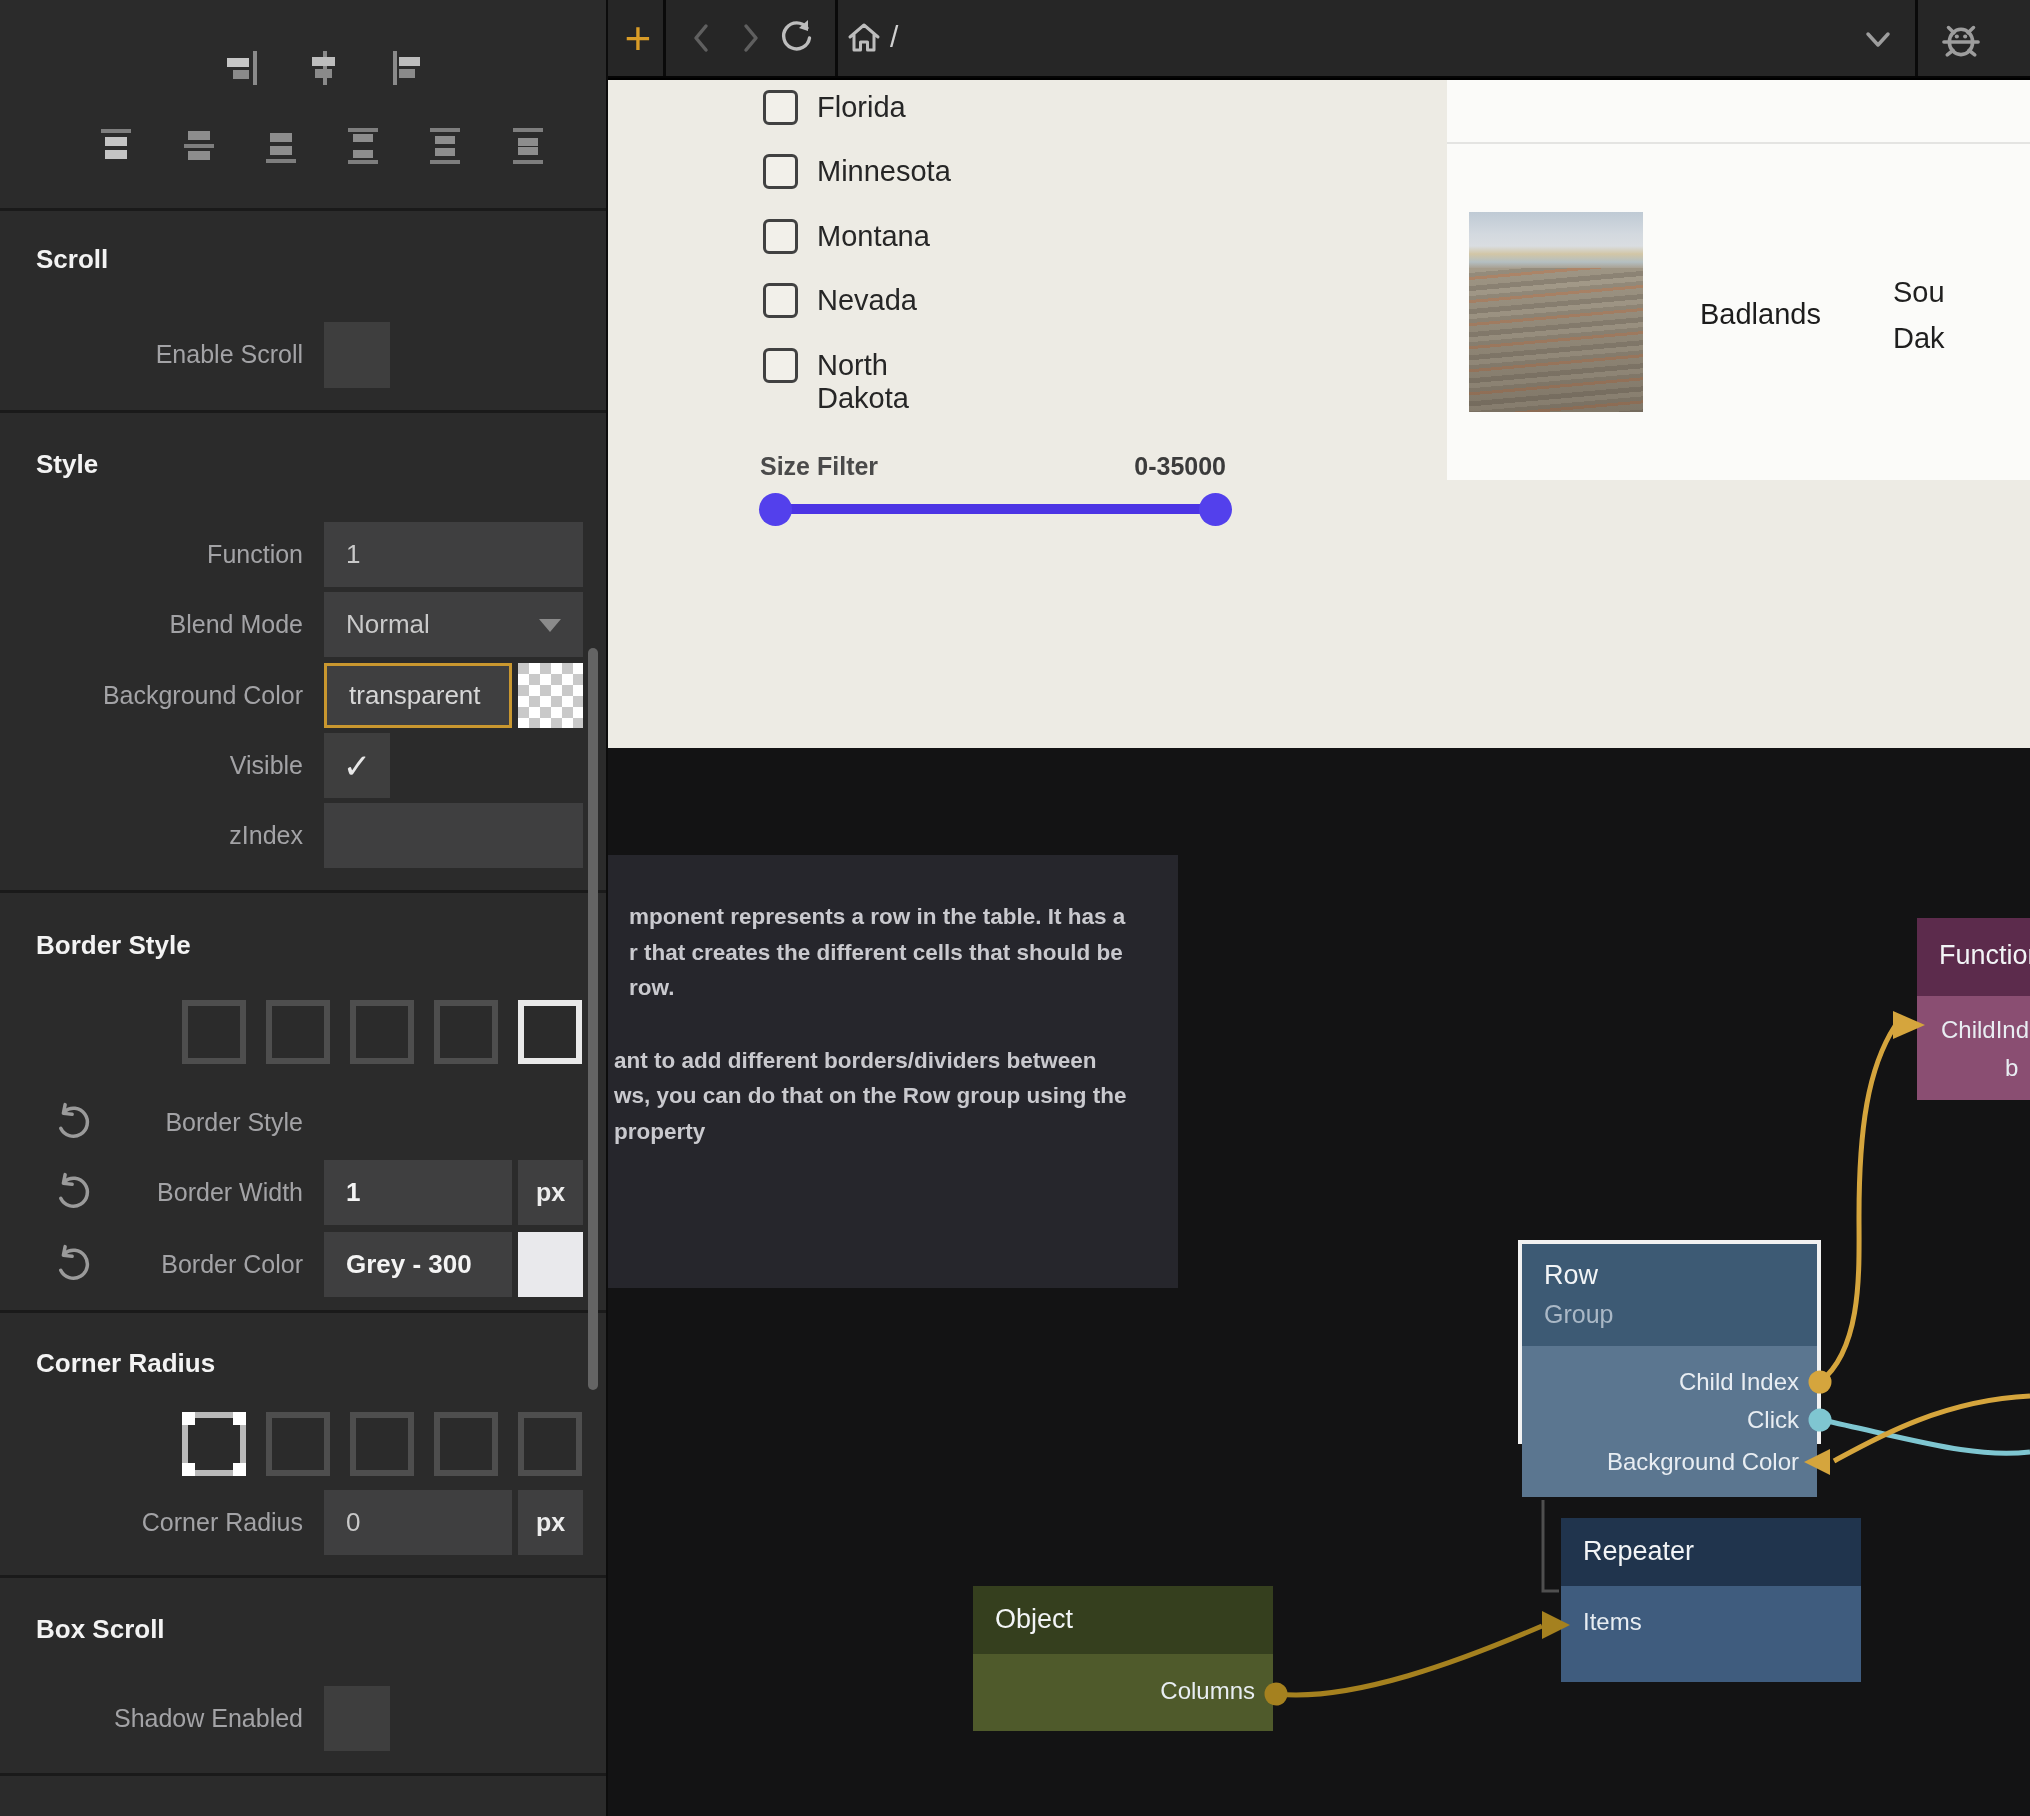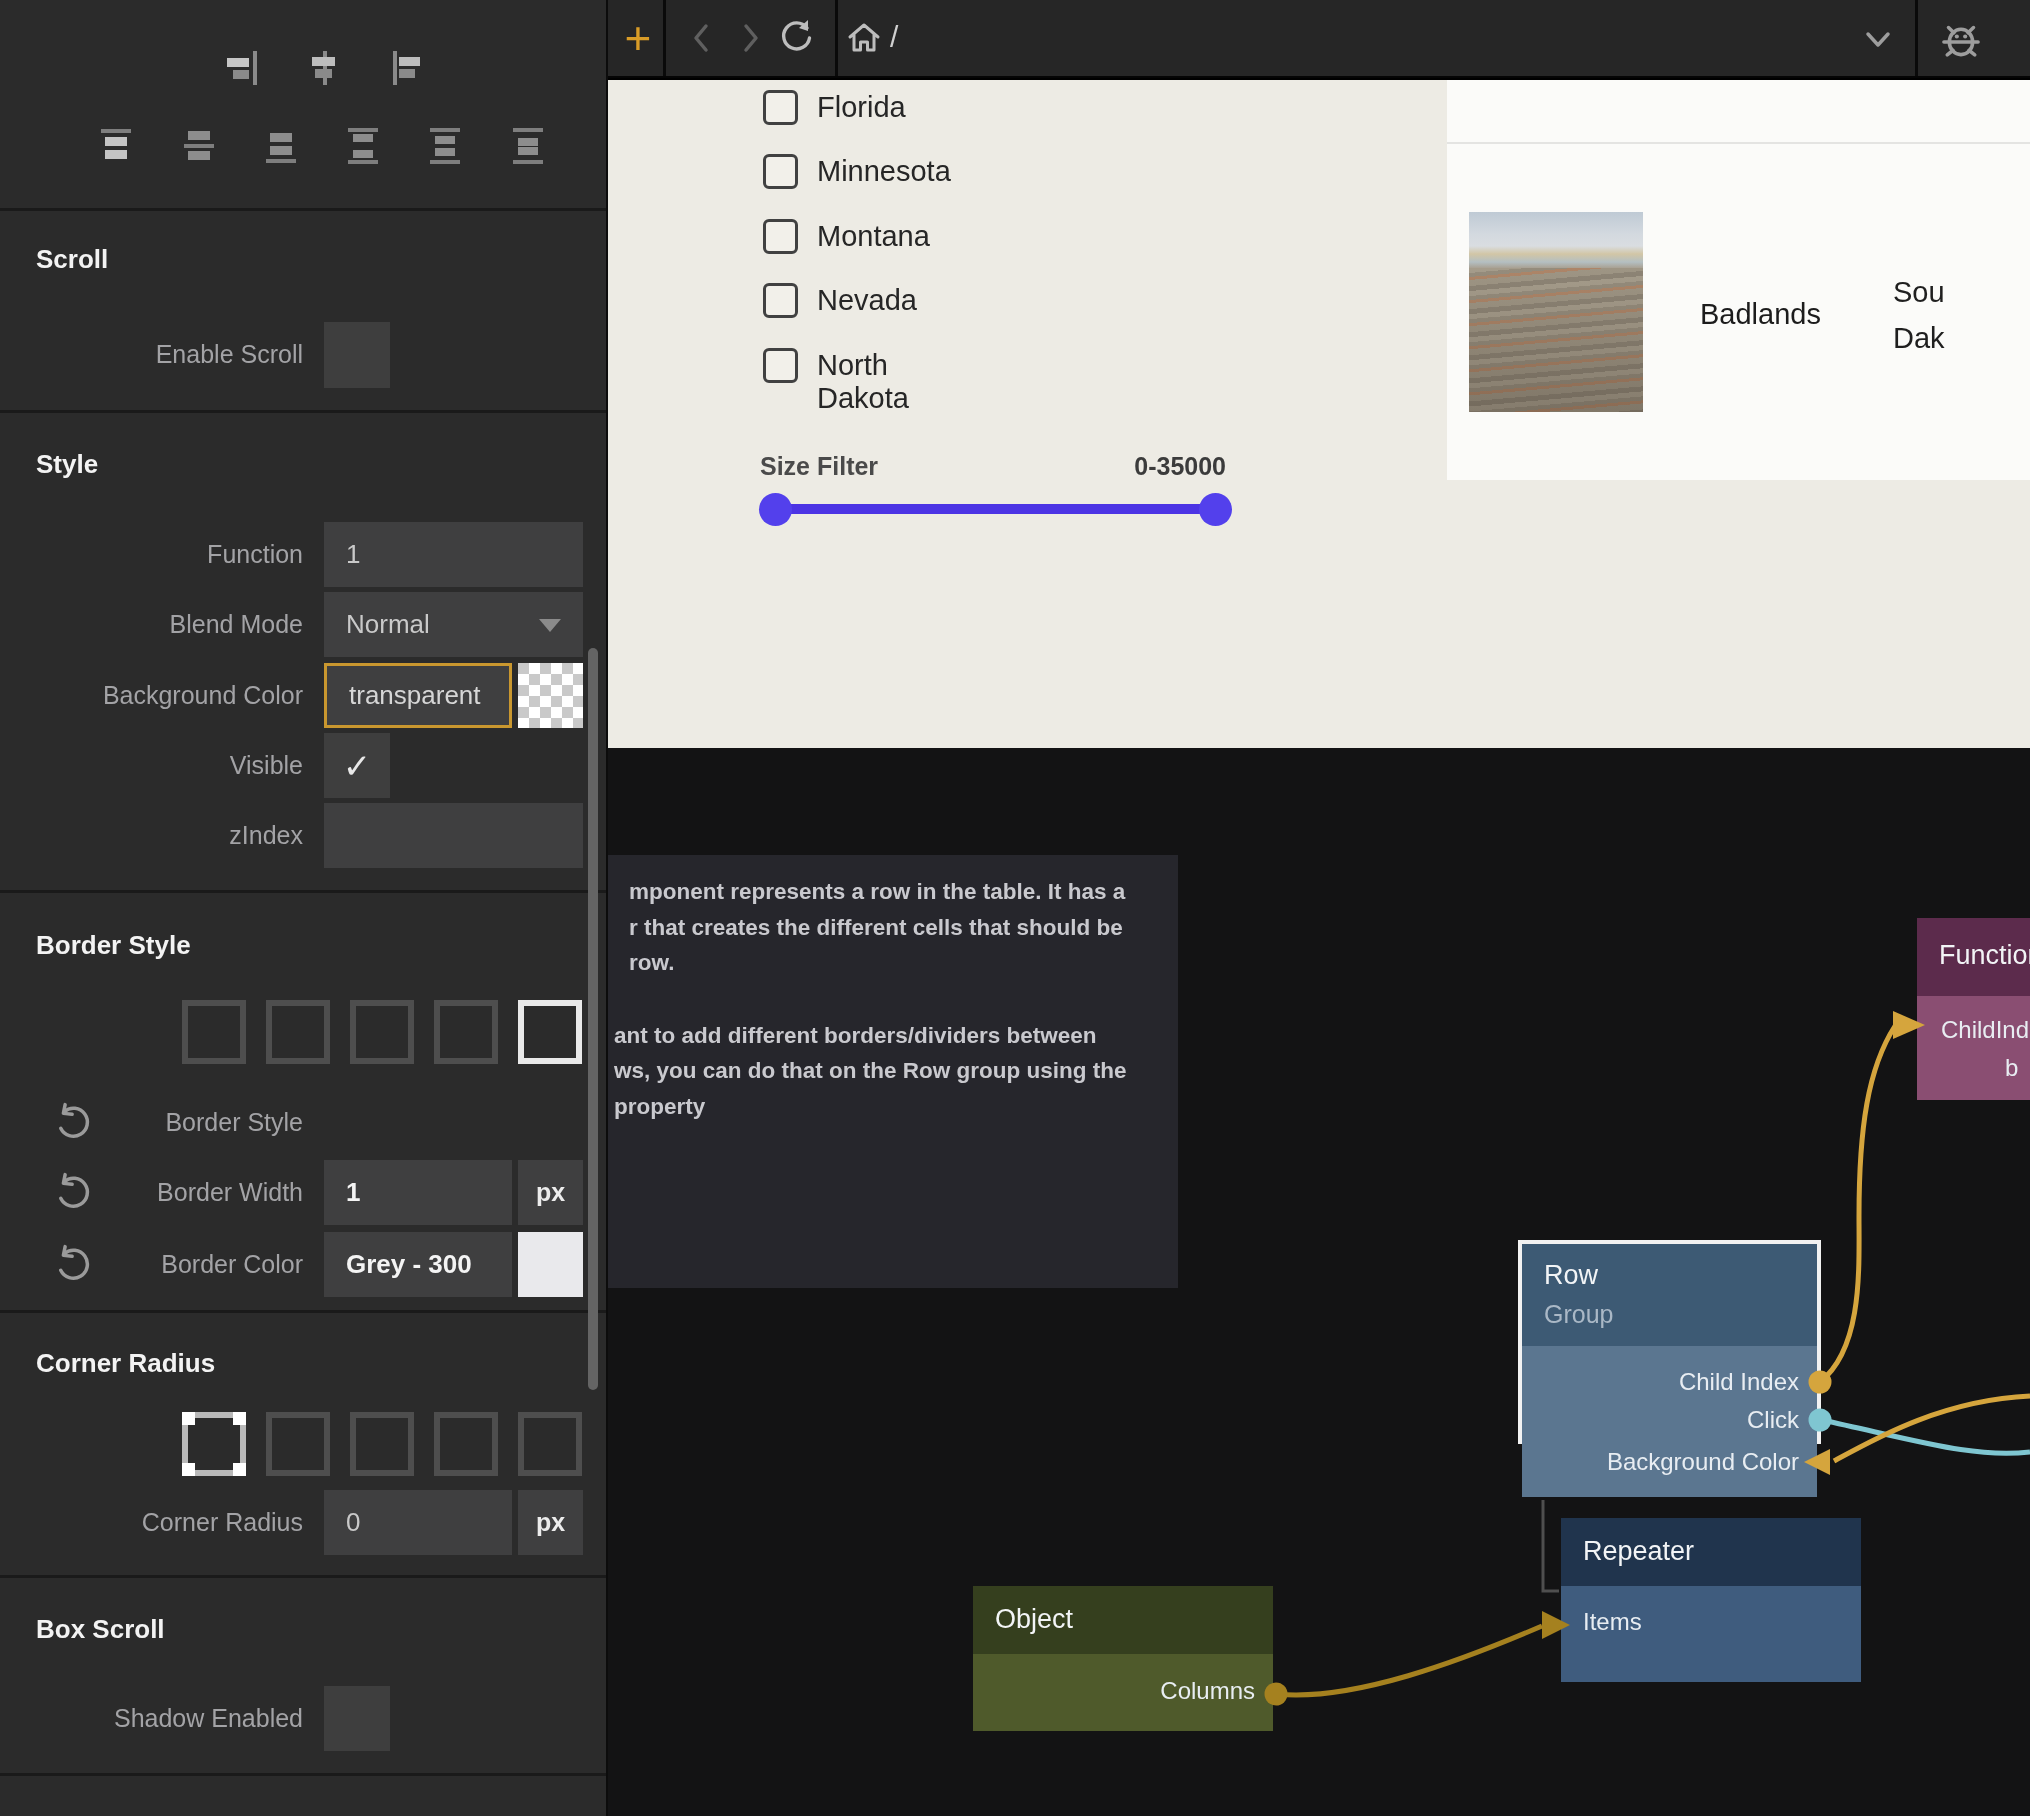--- a/index.html
+++ b/index.html
@@ -52,21 +52,21 @@
   .photo .rocks{position:absolute;left:0;top:56px;width:174px;height:144px;
     background:
       linear-gradient(180deg,rgba(50,40,30,0) 0%,rgba(50,40,30,0.28) 100%),
       repeating-linear-gradient(175deg,#a59c8b 0 5px,#958c7c 5px 9px,#ad8568 9px 12px,#9e9584 12px 18px,#8d8475 18px 23px);}
   .card-title{position:absolute;left:253px;top:218px;font-size:29px;color:#1c1c1c;}
   .card-state{position:absolute;left:446px;font-size:29px;color:#1f1f1f;}
   
   .editor{position:absolute;left:608px;top:748px;width:1422px;height:1068px;background:#131314;overflow:hidden;}
   .tooltip{position:absolute;left:0;top:107px;width:570px;height:433px;background:#26262c;color:#c9c9ce;}
   .tooltip p{margin:0;padding:0 10px 0 6px;font-size:22.5px;font-weight:bold;line-height:35.5px;}
-  .tooltip .p1{margin-top:19px;padding-left:21px;}
+  .tooltip .p1{margin-top:44px;padding-left:21px;}
   .tooltip .p2{margin-top:37px;}
   .node{position:absolute;}
   .node .hd{position:absolute;left:0;top:0;width:100%;}
   .node .bd{position:absolute;left:0;width:100%;}
   .ntitle{position:absolute;left:22px;font-size:27px;color:#f2f4f6;}
   .nsub{position:absolute;left:22px;font-size:25px;color:#aab8c6;}
   .nport{position:absolute;font-size:24px;color:#e8edf2;white-space:nowrap;}
   .pr{right:18px;text-align:left;left:auto;}
   .rowgroup{left:914px;top:496px;width:295px;height:196px;outline:4px solid #f2f2f2;}
   .rowgroup .hd{height:102px;background:#3d5a74;}

